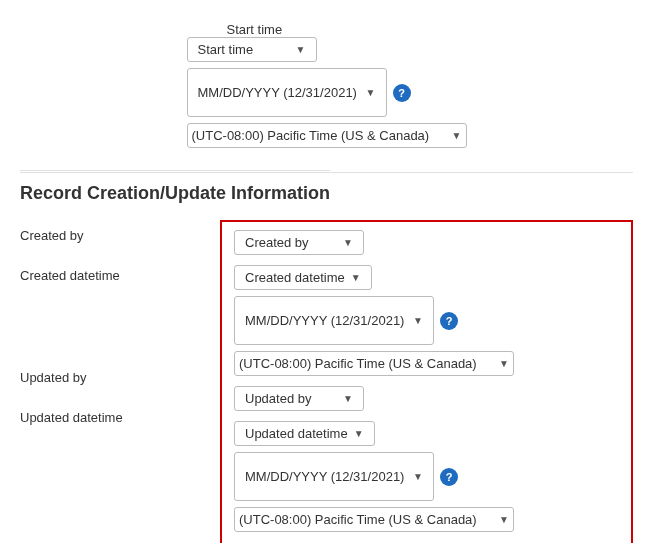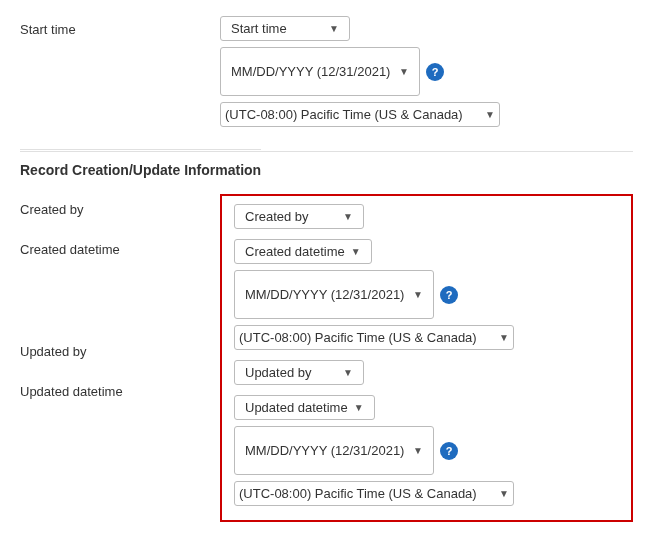--- a/index.html
+++ b/index.html
@@ -8,42 +8,43 @@
       font-size: 13px;
       color: #333;
       background: #fff;
       width: 653px;
       min-height: 543px;
       padding: 10px 20px;
     }
 
     .field-row {
       display: flex;
-      align-items: flex-start;
+      align-items: center;
       margin-bottom: 10px;
       padding: 6px 0;
+      flex-direction: column;
     }
 
     .field-label {
       width: 200px;
       min-width: 200px;
       padding-top: 6px;
       font-size: 13px;
       color: #333;
     }
 
     .field-controls {
       display: flex;
       flex-direction: column;
       gap: 6px;
       flex: 1;
     }
 
     .section-header {
-      font-size: 14px;
+      font-size: 18px;
       font-weight: 600;
       color: #333;
       padding: 12px 0 8px 0;
       border-top: 1px solid #e0e0e0;
       margin-bottom: 4px;
     }
 
     .dropdown-btn {
       display: inline-flex;
       align-items: center;

